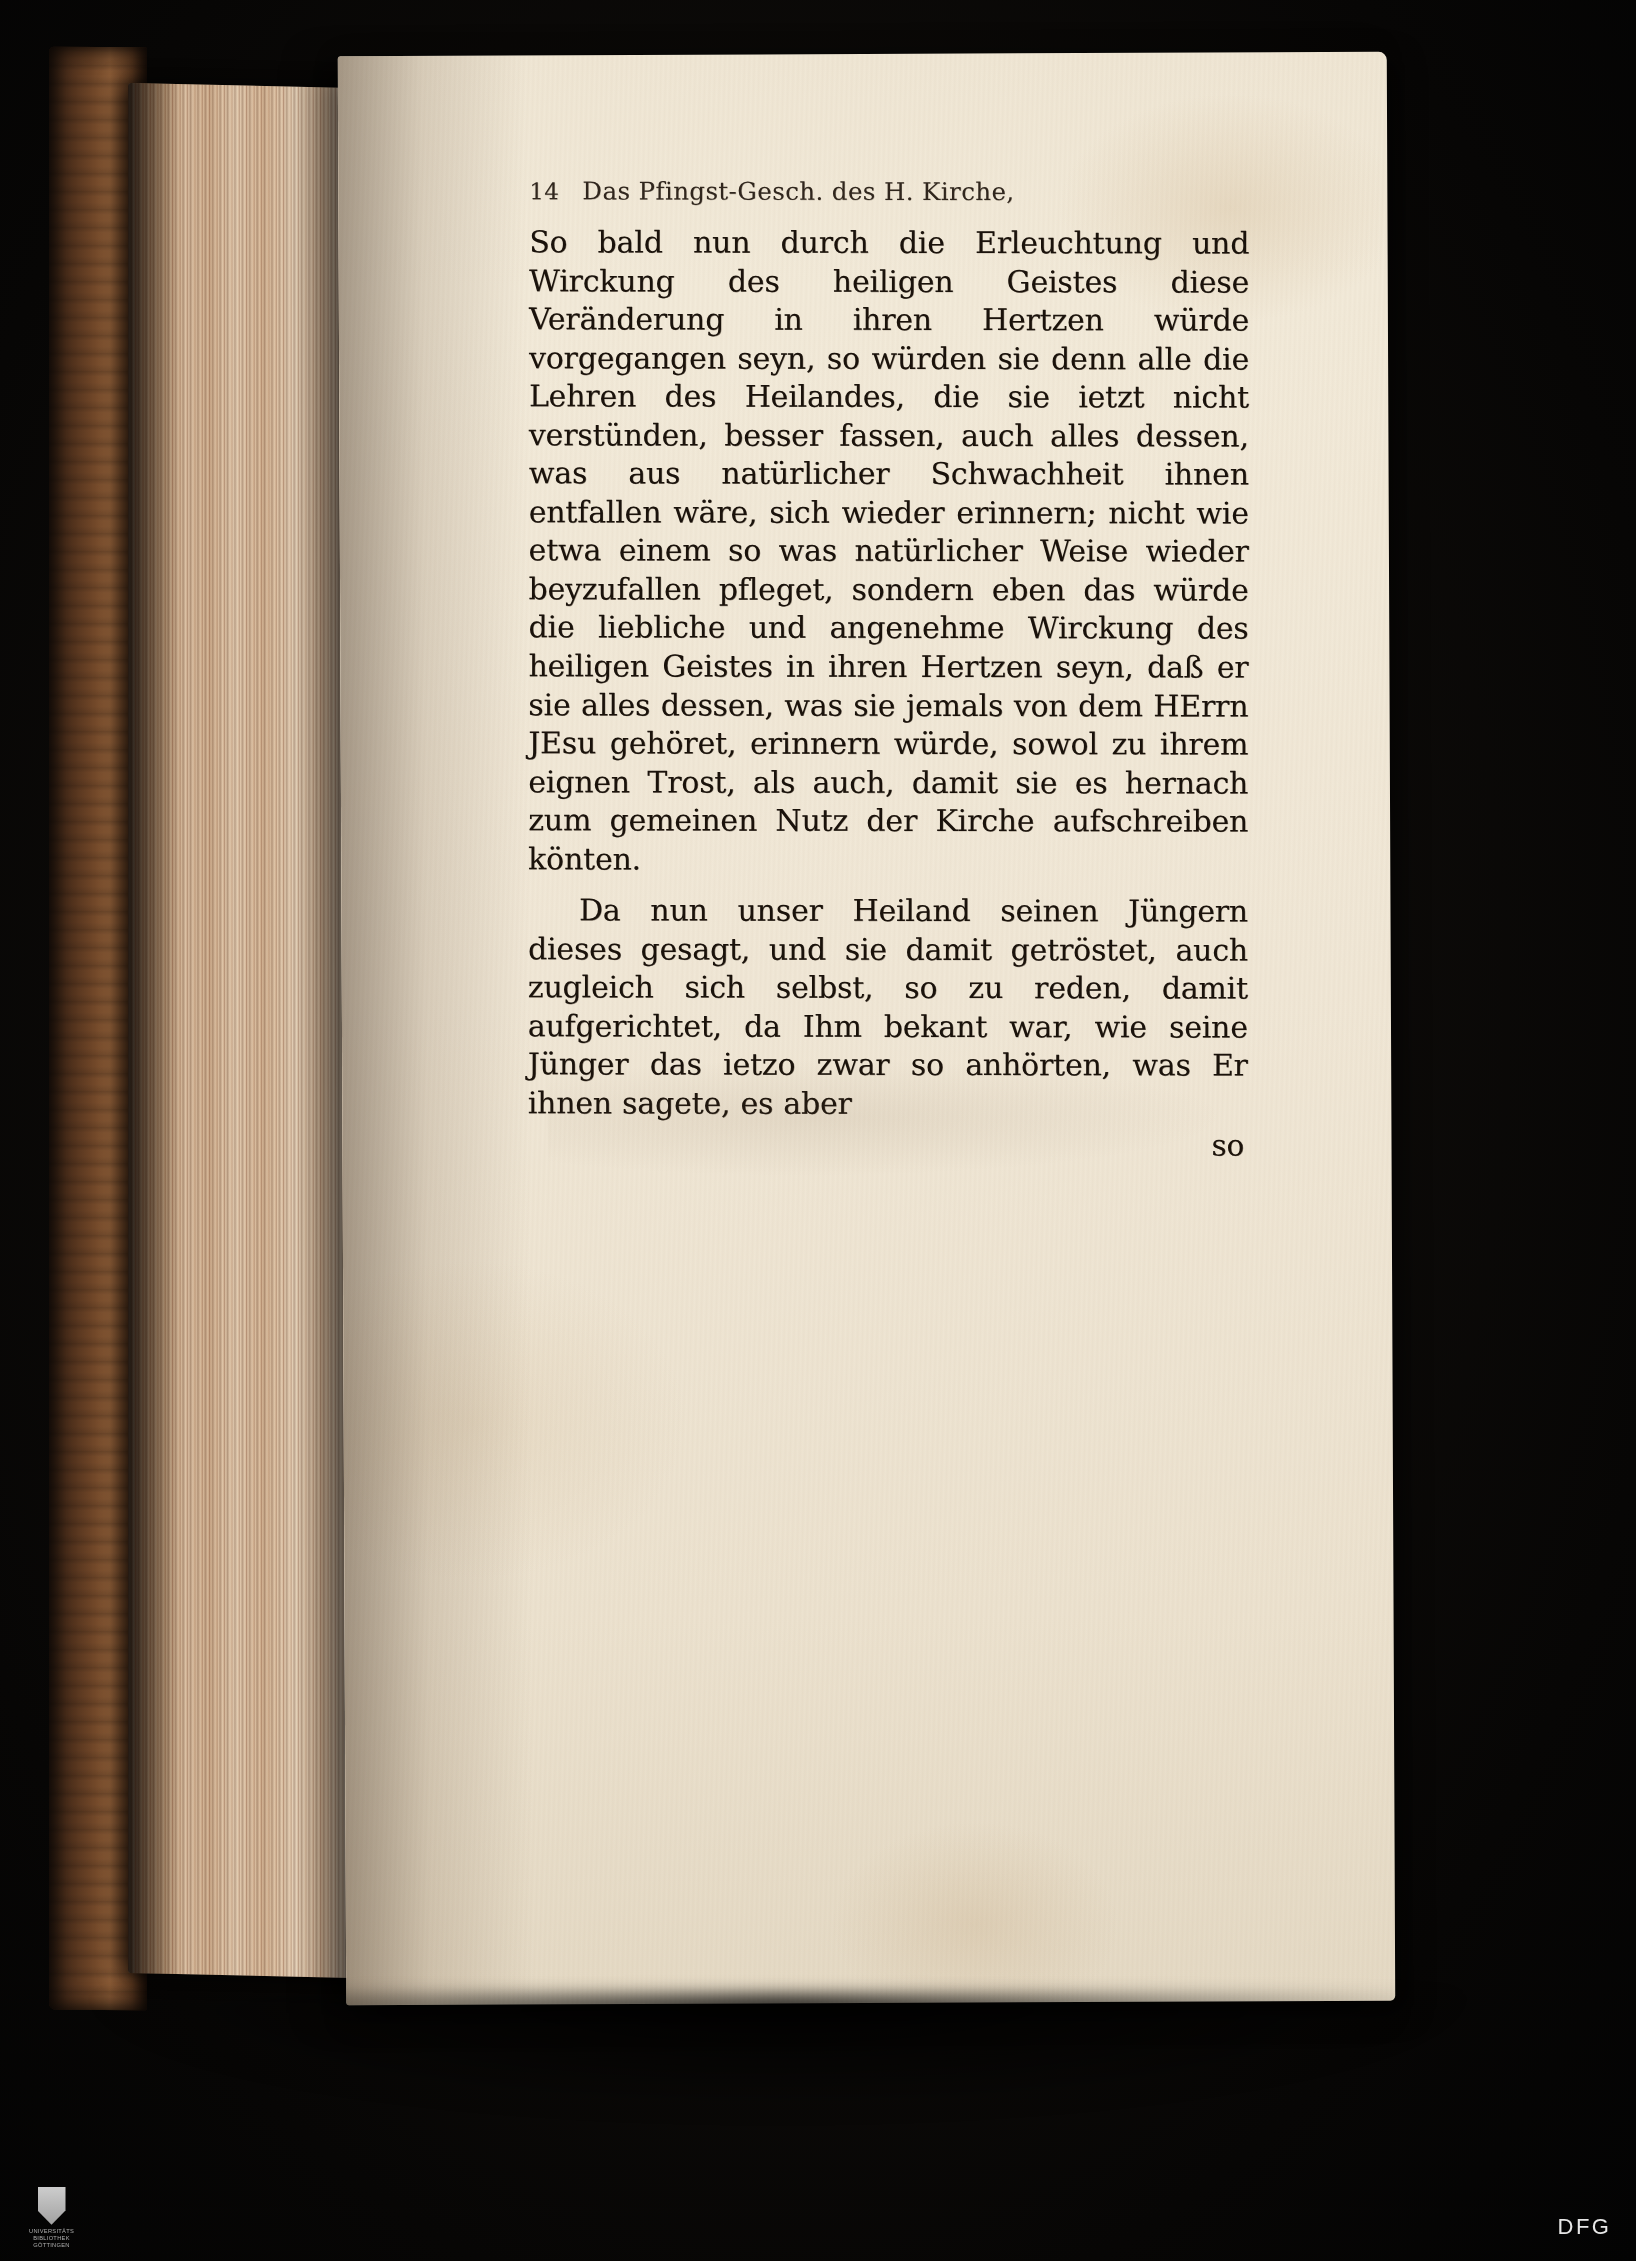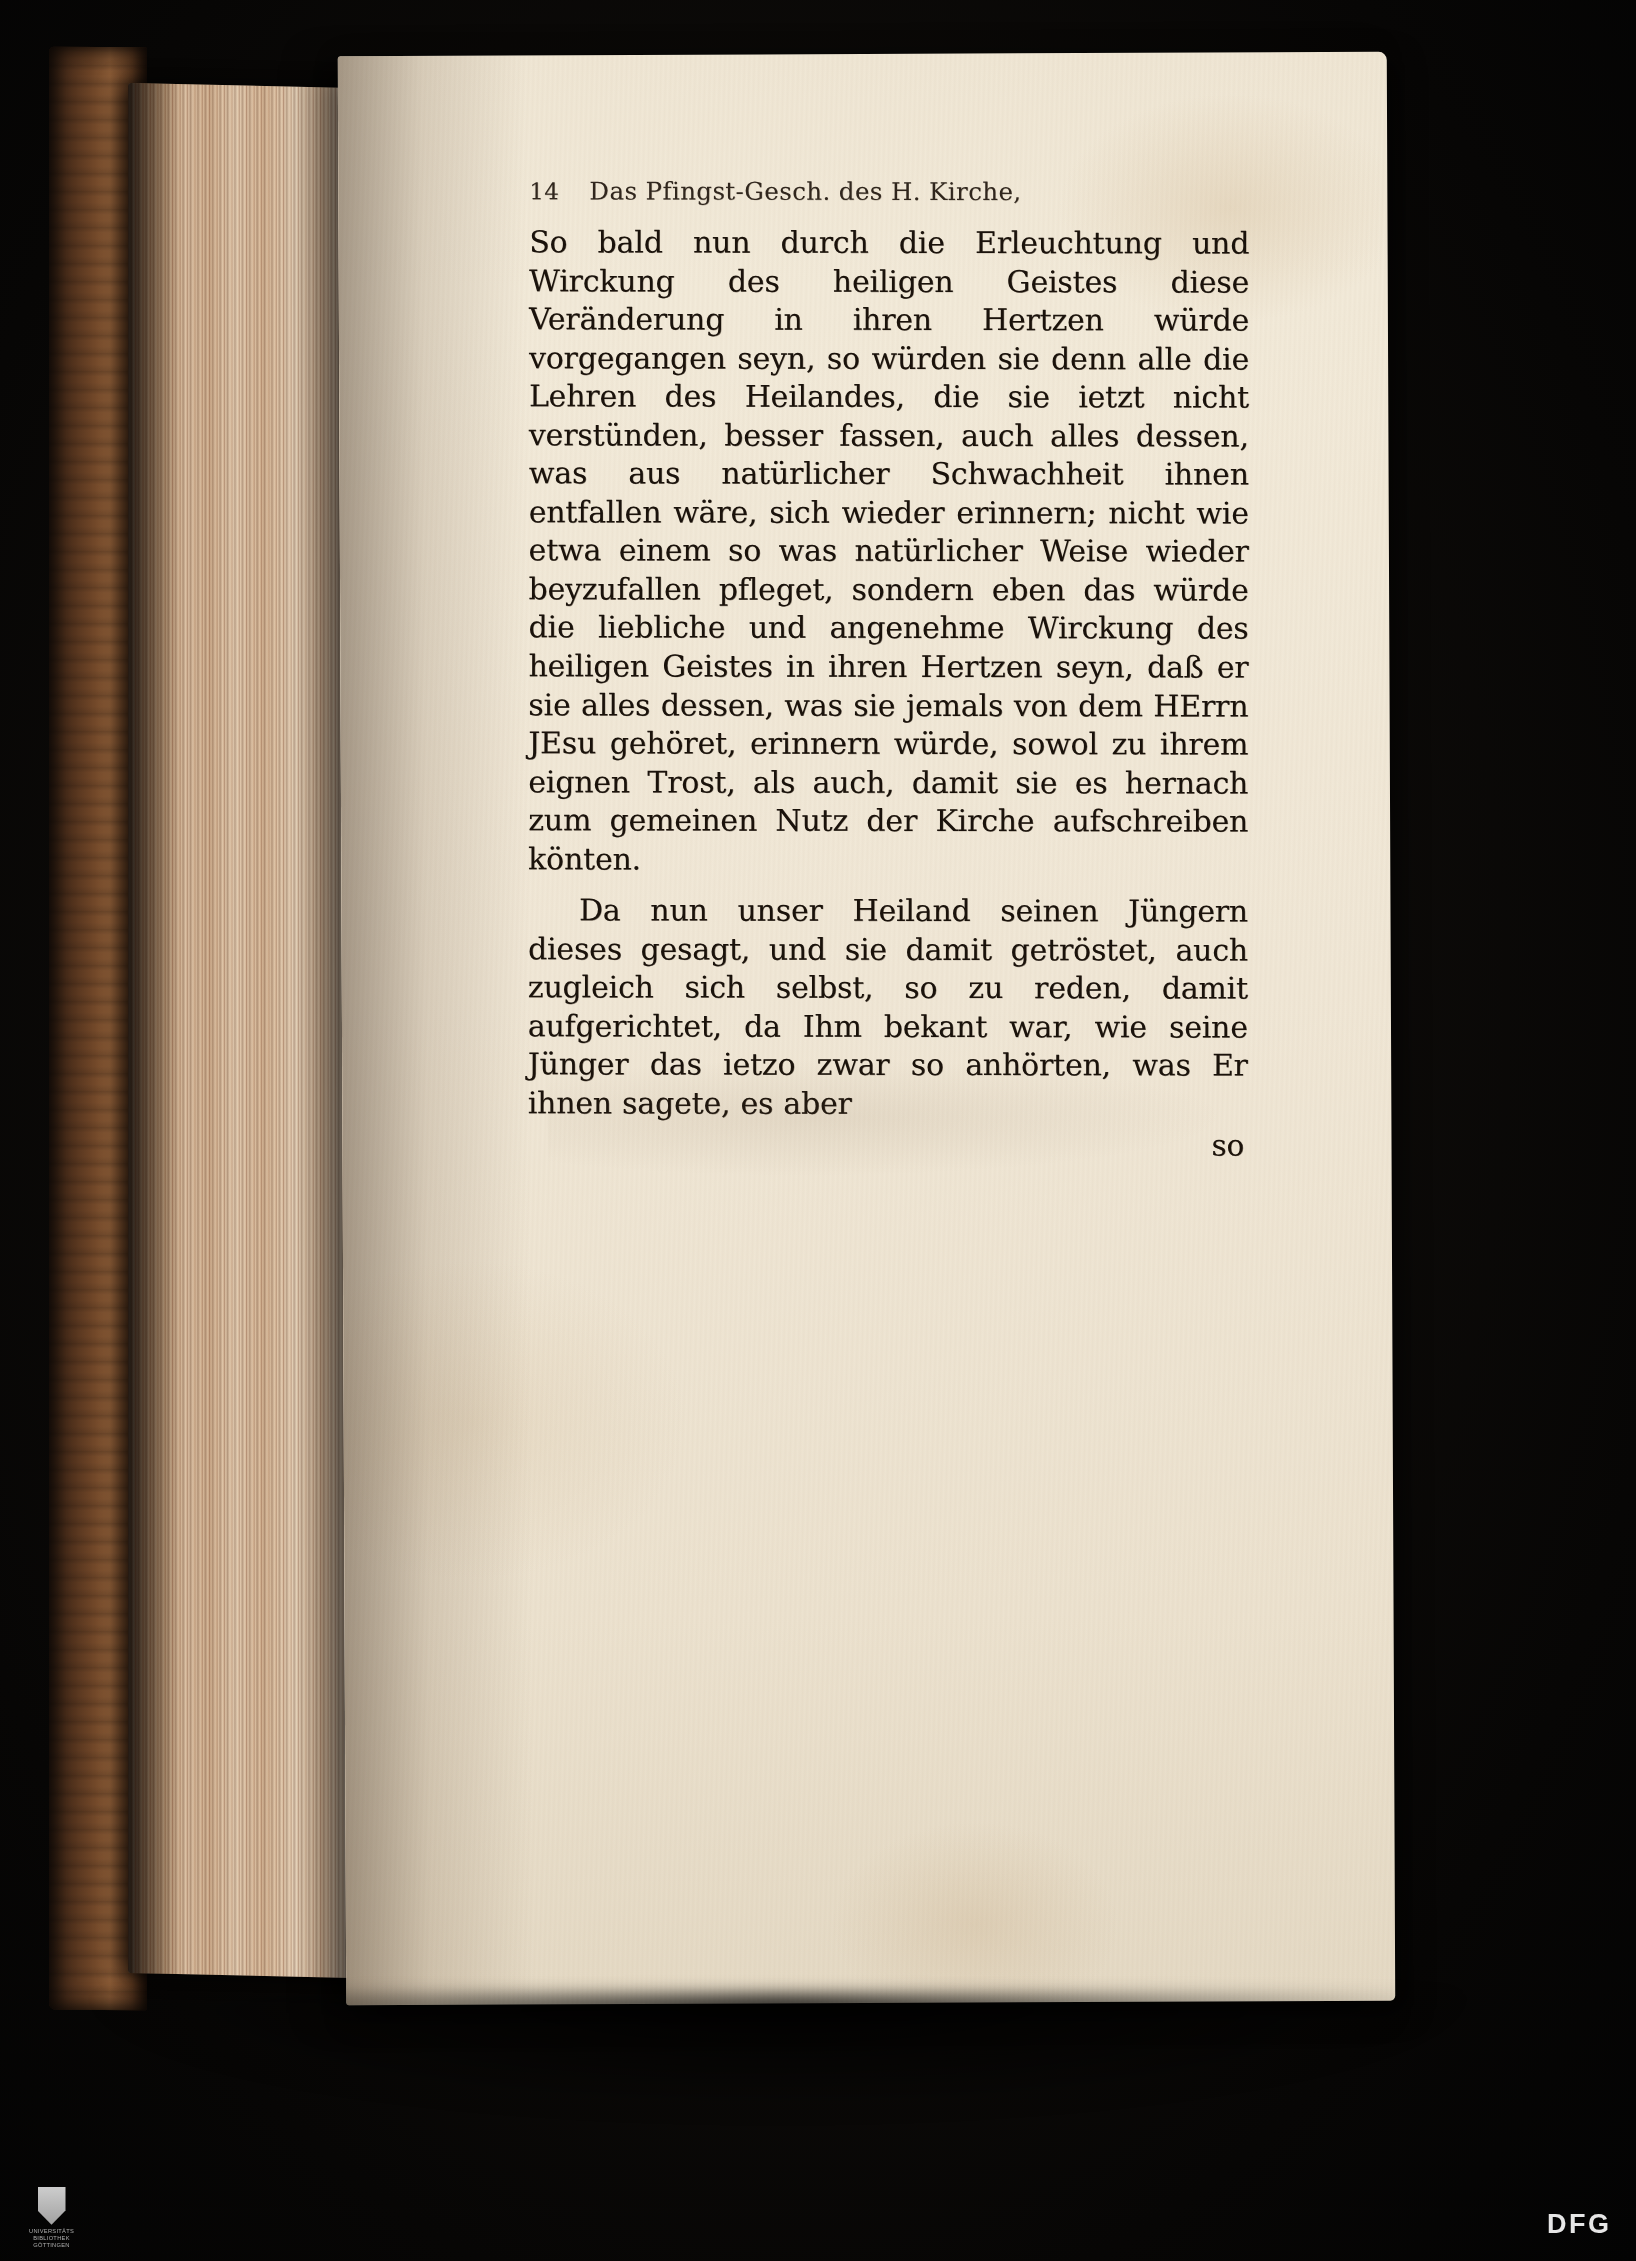--- a/index.html
+++ b/index.html
@@ -162,21 +162,21 @@
     font-family: "DejaVu Serif", "Liberation Serif", serif;
     font-size: 24.5px;
     color: #20160e;
     letter-spacing: 0.4px;
     margin: 0 0 18px 0;
     white-space: nowrap;
     opacity: 0.92;
     text-shadow: 0.4px 0.4px 0 rgba(40,25,12,0.35);
   }
   .running-head .folio {
-    margin-right: 30px;
+    margin-right: 23px;
     font-size: 23px;
   }
 
   p.para {
     font-family: "DejaVu Serif", "Liberation Serif", serif;
     font-size: 30px;
     line-height: 1.285;
     color: #1b120a;
     margin: 0 0 3.3px 0;
     text-align: justify;
@@ -229,22 +229,22 @@
     bottom: 0;
     width: 1636px;
     height: 98px;
   }
   #dfg-logo {
     position: absolute;
     right: 24.5px;
     bottom: 21px;
     color: #ffffff;
     font-family: "Liberation Sans", sans-serif;
-    font-size: 27px;
-    font-weight: bold;
+    font-size: 22px;
+    font-weight: normal;
     letter-spacing: 2.5px;
     opacity: 0.9;
   }
   #library-mark {
     position: absolute;
     left: 21px;
     bottom: 11.5px;
     width: 61px;
     text-align: center;
     color: #d8d8d8;

